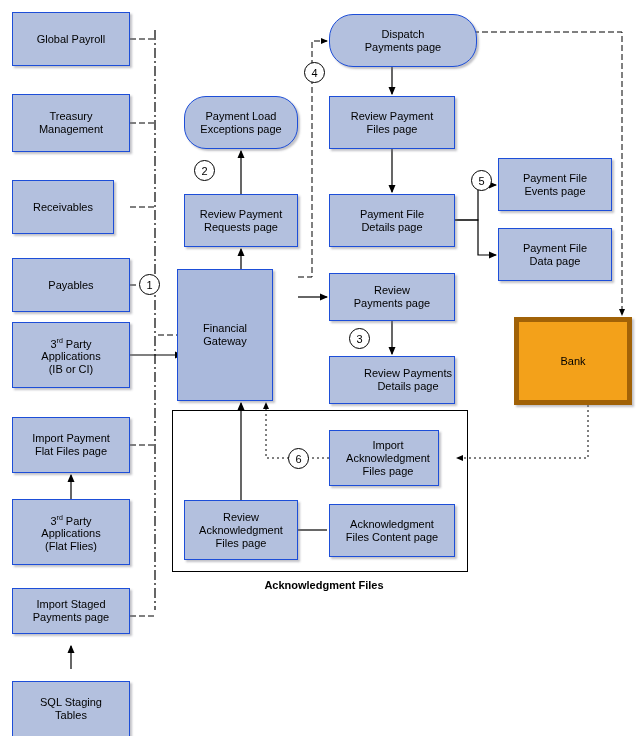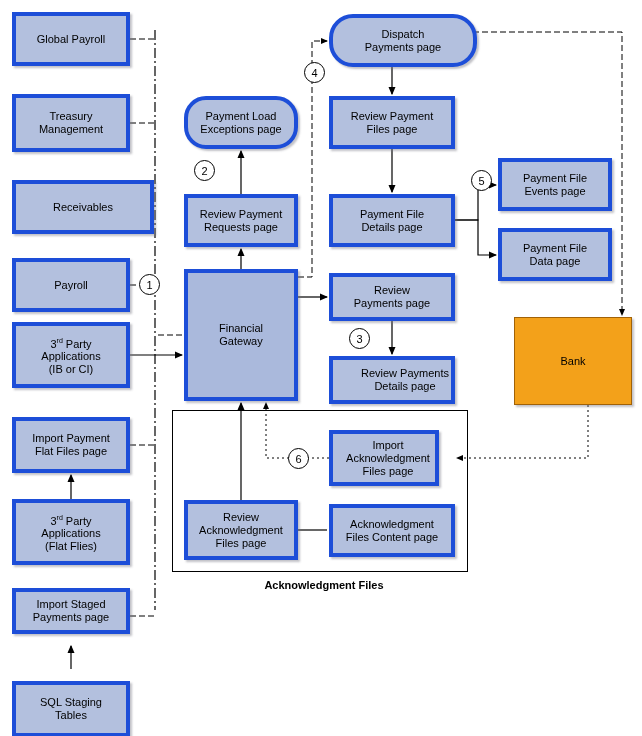--- a/index.html
+++ b/index.html
@@ -11,35 +11,35 @@
     position: relative;
     width: 642px;
     height: 736px;
     background: #ffffff;
     font-family: "Liberation Sans", sans-serif;
     overflow: hidden;
   }
   .node {
     position: absolute;
     box-sizing: border-box;
-    border: 4px solid #1d4ed8;
+    border: 1px solid #1d4ed8;
     background: #b3c0de;
     color: #000000;
     font-size: 11px;
     line-height: 13px;
     text-align: center;
     display: flex;
     align-items: center;
     justify-content: center;
     padding: 2px;
     box-shadow: 2px 2px 2px rgba(120,120,130,0.45);
   }
   .node.bank {
     background: #f3a11a;
-    border: 1px solid #a16207;
+    border: 5px solid #a16207;
   }
   .node.hub {
     background: #aab9dc;
   }
   .marker {
     position: absolute;
     width: 19px;
     height: 19px;
     border-radius: 50%;
     border: 1px solid #000000;
@@ -134,26 +134,26 @@
   </svg>
 
   <div class="node" style="left:12px;top:12px;width:118px;height:54px;">
     <span>Global Payroll</span>
   </div>
 
   <div class="node" style="left:12px;top:94px;width:118px;height:58px;">
     <span>Treasury<br>Management</span>
   </div>
 
-  <div class="node" style="left:12px;top:180px;width:142px;height:54px;">
+  <div class="node" style="left:12px;top:180px;width:102px;height:54px;">
     <span>Receivables</span>
   </div>
 
   <div class="node" style="left:12px;top:258px;width:118px;height:54px;">
-    <span>Payroll</span>
+    <span>Payables</span>
   </div>
 
   <div class="node" style="left:12px;top:322px;width:118px;height:66px;">
     <span>3<span class="sup">rd</span> Party<br>Applications<br>(IB or CI)</span>
   </div>
 
   <div class="node" style="left:12px;top:417px;width:118px;height:56px;">
     <span>Import Payment<br>Flat Files page</span>
   </div>
 
@@ -170,21 +170,21 @@
   </div>
 
   <div class="node" style="left:184px;top:96px;width:114px;height:53px;border-radius:22px;">
     <span>Payment Load<br>Exceptions page</span>
   </div>
 
   <div class="node" style="left:184px;top:194px;width:114px;height:53px;">
     <span>Review Payment<br>Requests page</span>
   </div>
 
-  <div class="node hub" style="left:184px;top:269px;width:114px;height:132px;">
+  <div class="node hub" style="left:177px;top:269px;width:96px;height:132px;">
     <span>Financial<br>Gateway</span>
   </div>
 
   <div class="node" style="left:184px;top:500px;width:114px;height:60px;">
     <span>Review<br>Acknowledgment<br>Files page</span>
   </div>
 
   <div class="node" style="left:329px;top:14px;width:148px;height:53px;border-radius:24px;">
     <span>Dispatch<br>Payments page</span>
   </div>

